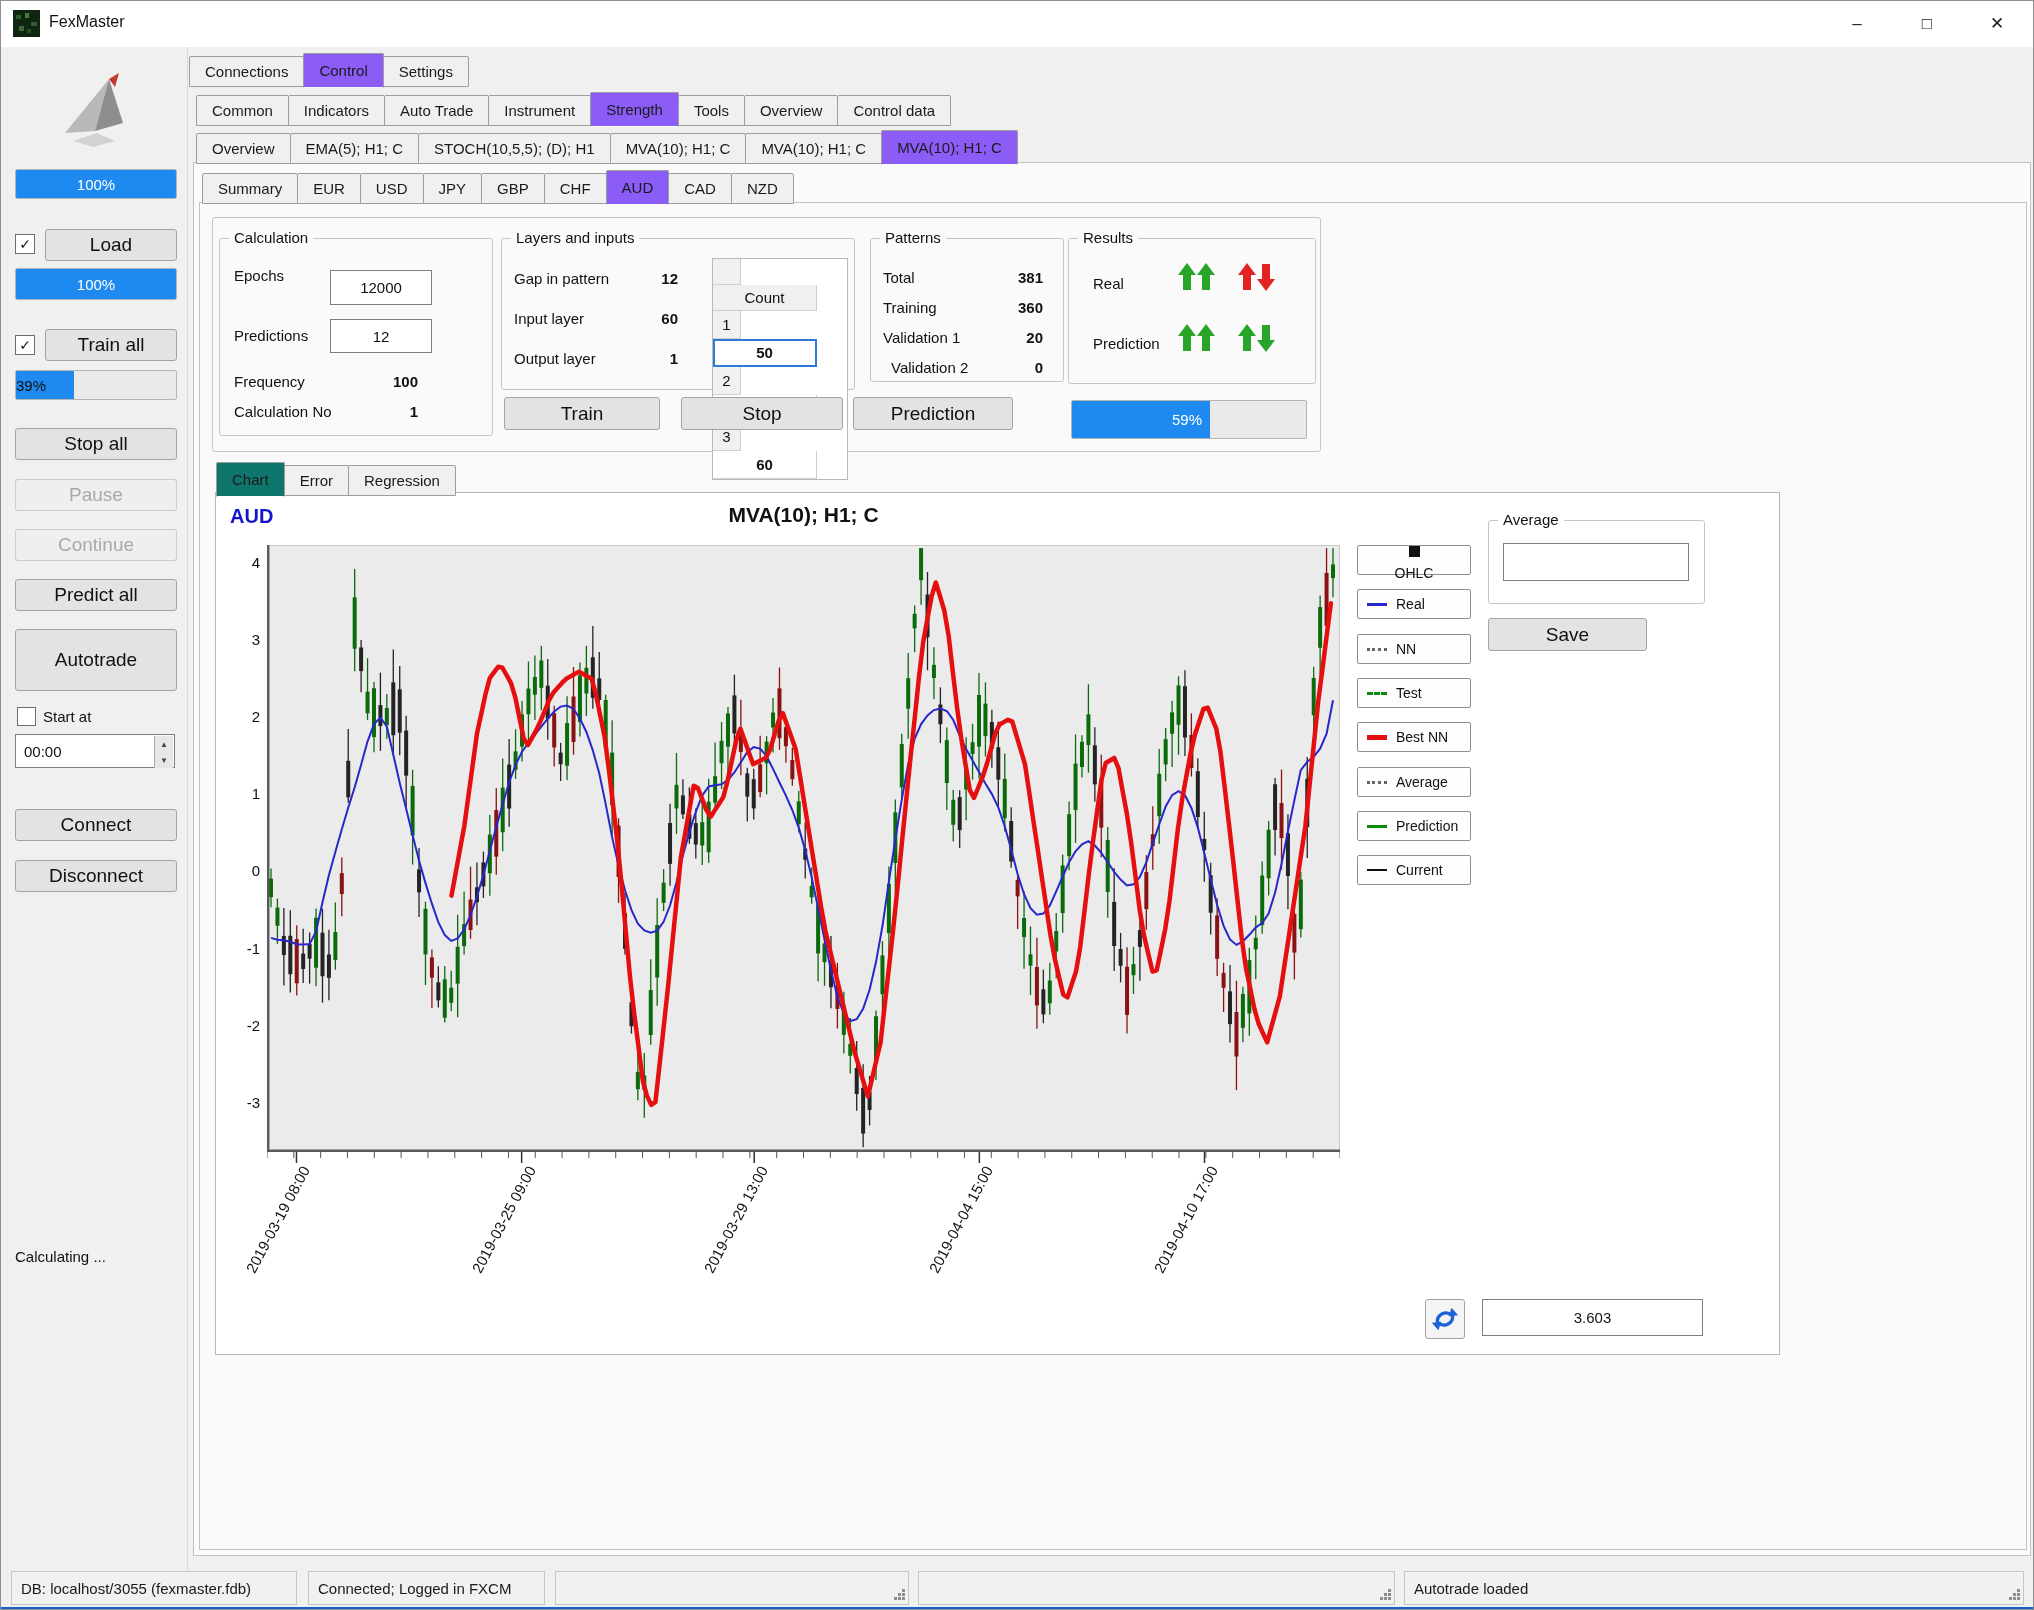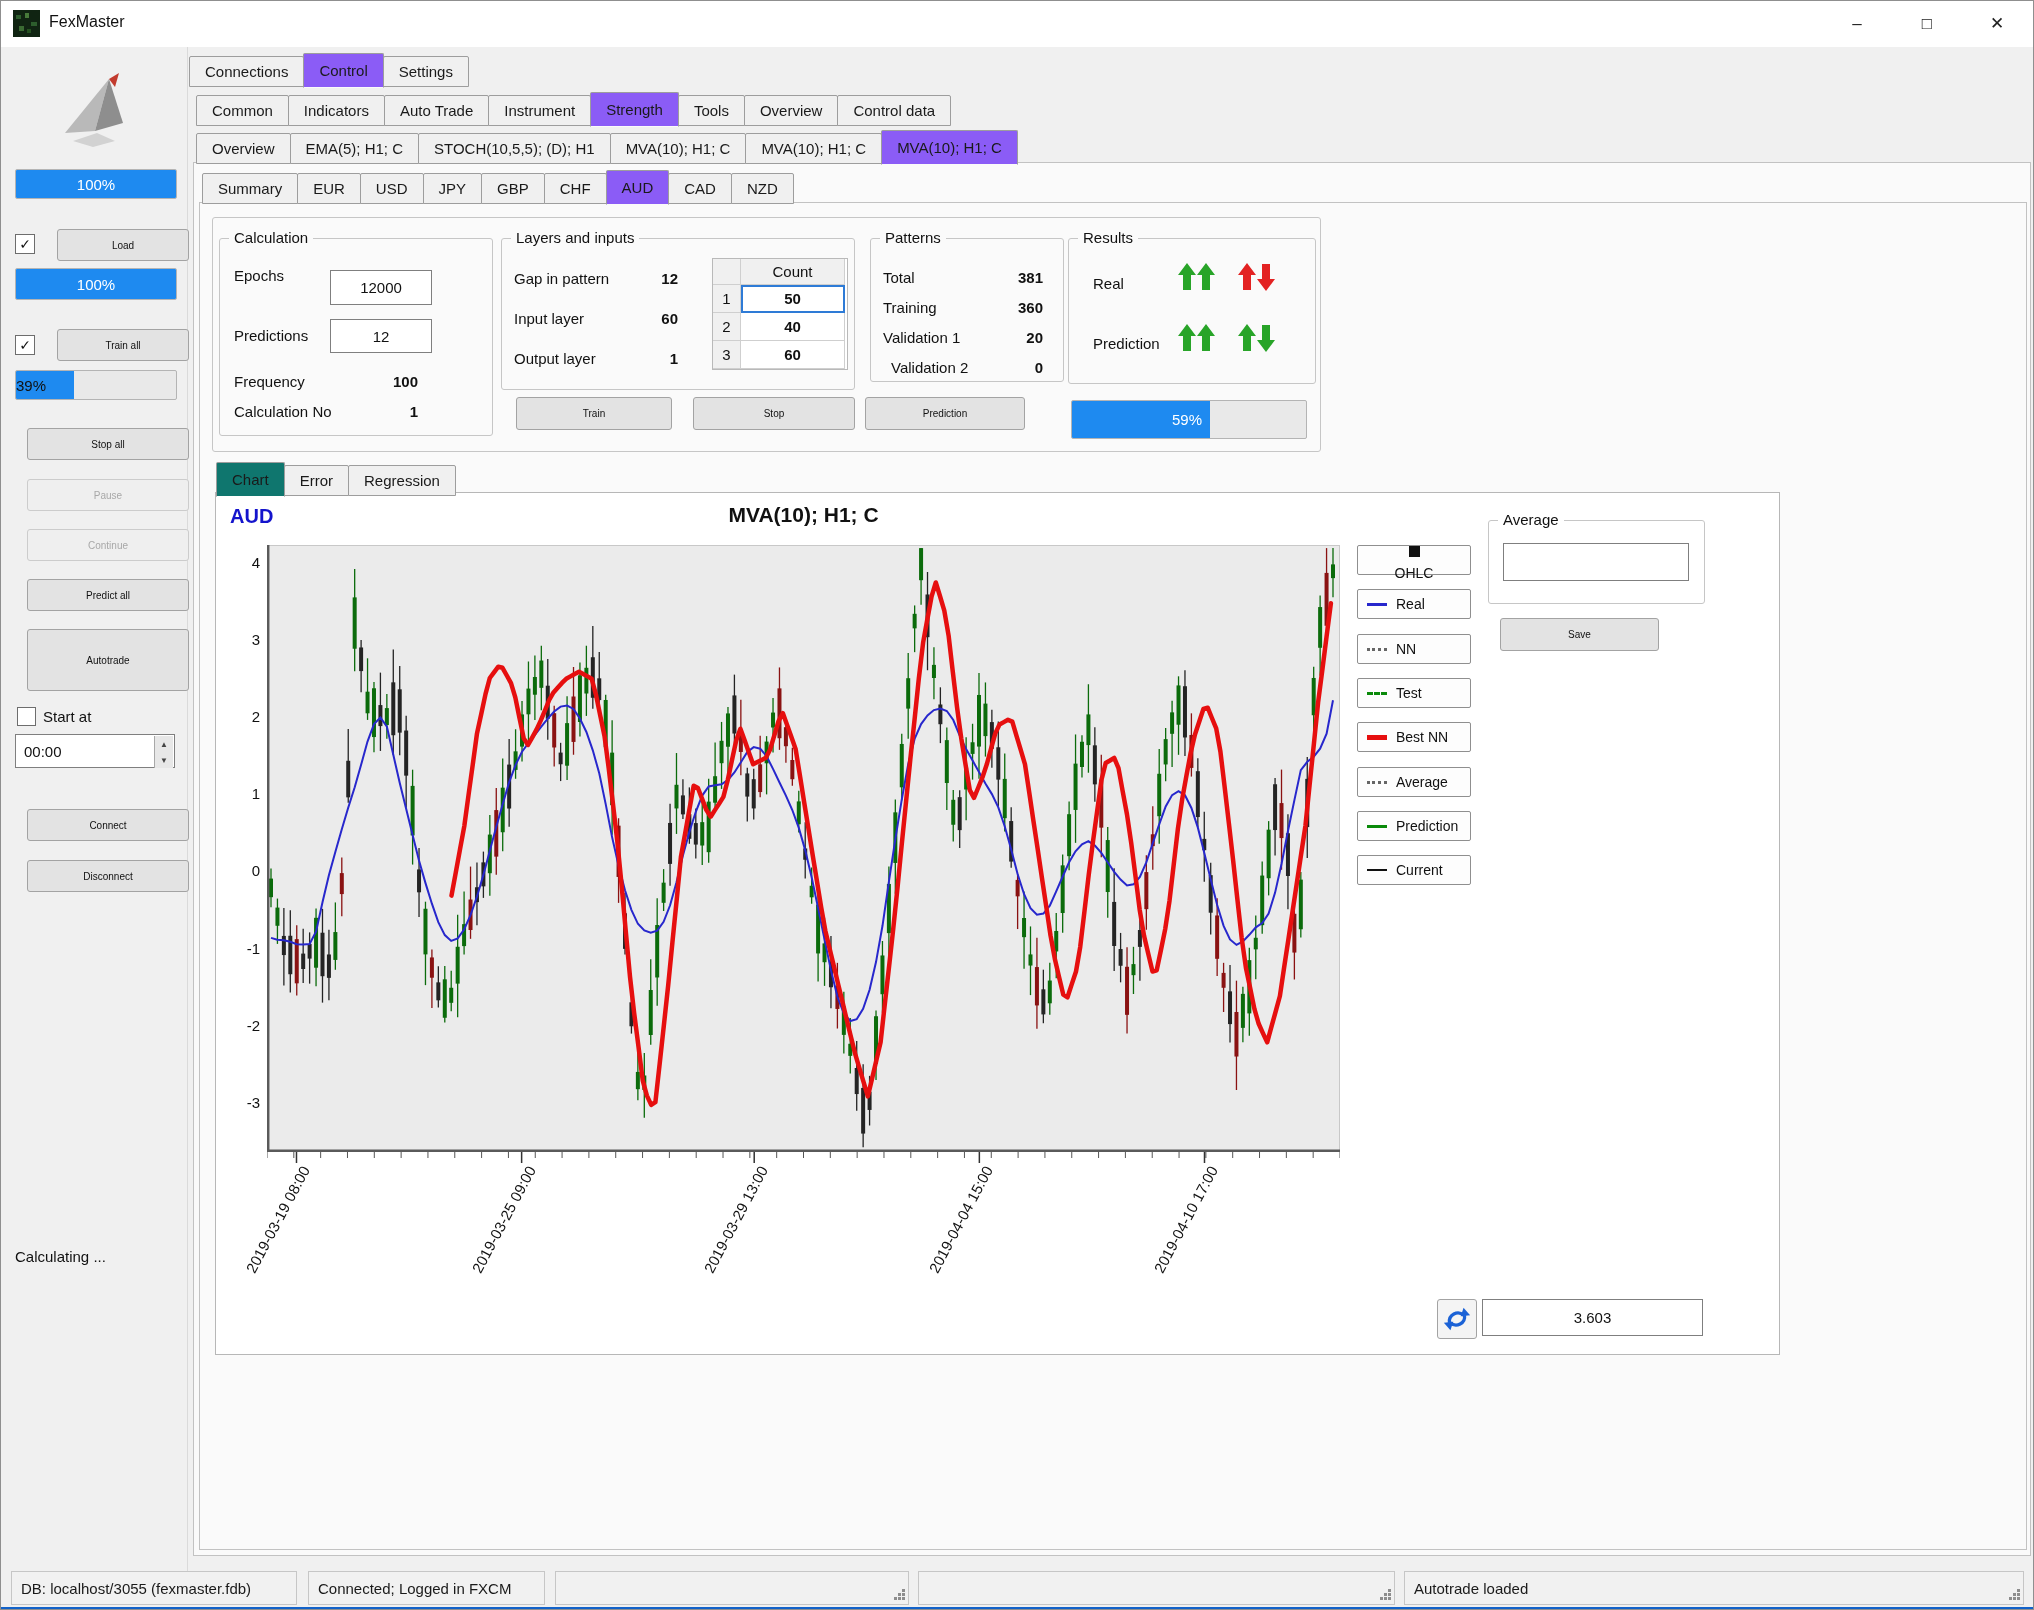--- a/index.html
+++ b/index.html
@@ -9,21 +9,21 @@
     box-sizing:border-box;border:1px solid #8f8f8f;
   }
   .abs{position:absolute;}
   
   .titlebar{position:absolute;left:0;top:0;width:100%;height:46px;background:#ffffff;}
   .title-text{position:absolute;left:48px;top:12px;font-size:16px;color:#111;}
   .appicon{position:absolute;left:12px;top:9px;width:27px;height:27px;}
   .wbtn{position:absolute;top:0;width:58px;height:45px;display:flex;align-items:center;justify-content:center;font-size:17px;color:#222;}
   
   .btn{position:absolute;display:flex;align-items:center;justify-content:center;
-       background:#e3e3e3;border:1px solid #a3a3a3;border-radius:3px;font-size:10px;color:#111;margin-left:12px;}
+       background:#e3e3e3;border:1px solid #a3a3a3;border-radius:3px;font-size:19px;color:#111;}
   .btn.disabled{color:#a8a8a8;background:#efefef;border-color:#cccccc;}
   .progress{position:absolute;border:1px solid #b4b4b4;border-radius:2px;background:#e9e9e9;overflow:hidden;}
   .progress .fill{height:100%;background:#1e8af0;}
   .ptext{position:absolute;inset:0;display:flex;align-items:center;justify-content:center;font-size:15px;color:#fff;}
   .ptext.dark{color:#111;justify-content:flex-start;}
   .ptext.edge{justify-content:flex-end;}
   .checkbox{position:absolute;width:18px;height:18px;background:#fff;border:1px solid #6d6d6d;
             display:flex;align-items:center;justify-content:center;font-size:14px;color:#111;}
   .groupbox{position:absolute;border:1px solid #c6c6c6;border-radius:3px;}
   .glabel{position:absolute;top:-10px;left:9px;background:#fafafa;padding:0 5px;font-size:15px;color:#111;white-space:nowrap;}
@@ -38,21 +38,21 @@
   .tab{height:29px;line-height:29px;padding:0 15px;background:#f0f0f0;border:1px solid #9d9d9d;
        border-radius:2px 2px 0 0;margin-left:-1px;font-size:15px;color:#1a1a1a;white-space:nowrap;}
   .tab:first-child{margin-left:0;}
   .tab.active{height:33px;line-height:33px;background:#8b5cf6;margin-bottom:-1px;border-bottom:1px solid #fafafa;position:relative;z-index:7;}
   .ts-white .tab.active{background:#0f766e;border-bottom-color:#ffffff;}
   
   .panel{position:absolute;background:#fafafa;border:1px solid #c2c2c2;z-index:1;}
   #chart-panel{position:absolute;background:#ffffff;border:1px solid #b7b7b7;z-index:2;}
   
   .ctable{position:absolute;background:#fff;border:1px solid #b9b9b9;z-index:3;}
-  .crow{display:flex;}
+  .crow{display:flex;flex-direction:column;}
   .ccell{box-sizing:border-box;border-right:1px solid #cfcfcf;border-bottom:1px solid #cfcfcf;
          display:flex;align-items:center;justify-content:center;font-size:15px;}
   .chead{background:#f0f0f0;}
   .cidx{background:#f0f0f0;width:28px;}
   .cval{width:104px;font-weight:bold;}
   .csel{outline:2px solid #2e7bd6;outline-offset:-2px;}
   
   .ylabel{position:absolute;width:42px;text-align:right;font-size:15px;color:#111;}
   .xlabel{position:absolute;width:200px;text-align:right;font-size:15px;color:#111;white-space:nowrap;
           transform:rotate(-62deg);transform-origin:100% 0;}

